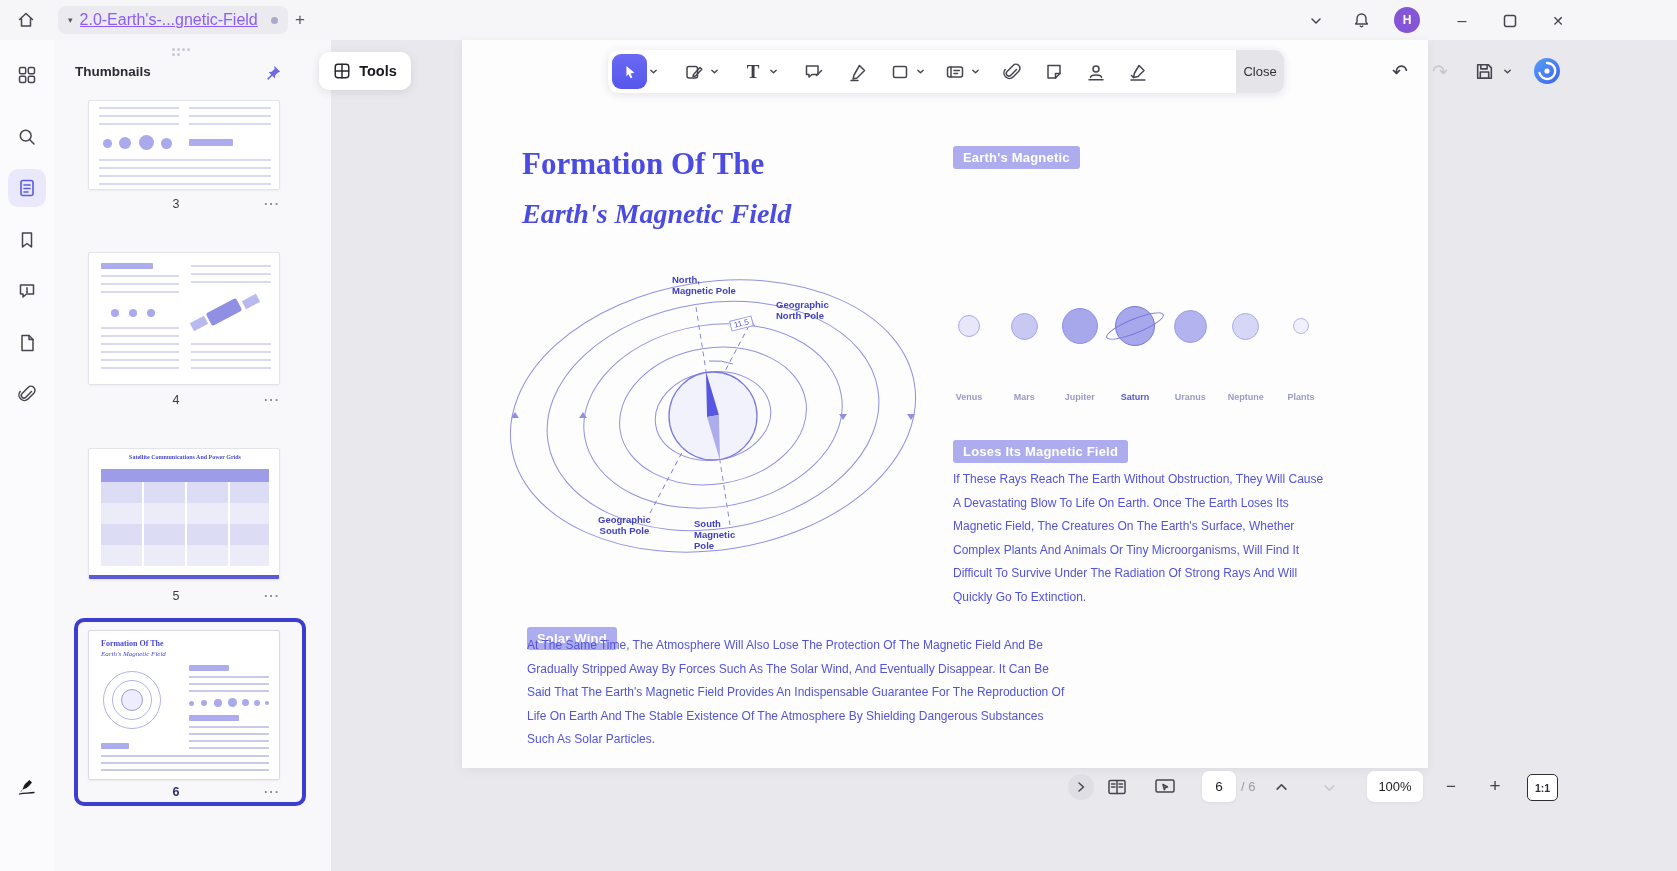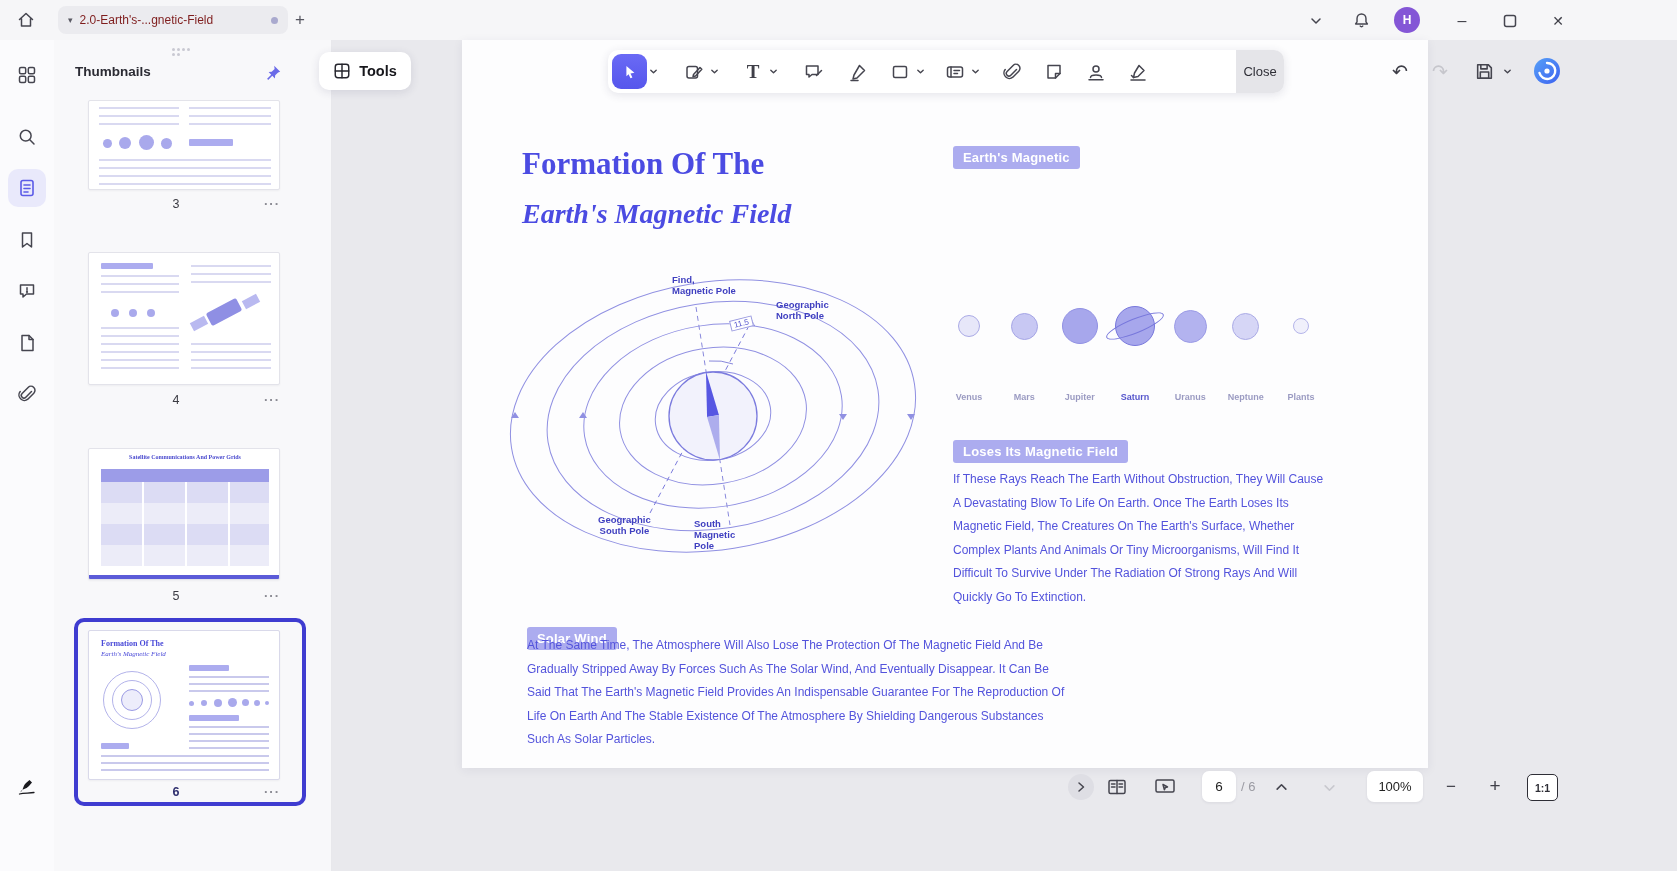--- a/index.html
+++ b/index.html
@@ -9,21 +9,21 @@
   .abs{position:absolute;}
   svg{display:block;}
   .ico{stroke:#45454F;stroke-width:1.5;fill:none;stroke-linecap:round;stroke-linejoin:round;}
   .flexc{display:flex;align-items:center;justify-content:center;}
 
   
   .topbar{left:0;top:0;width:1677px;height:40px;background:#F6F6F8;}
   .tab{left:58px;top:6px;width:230px;height:28px;background:#EBEBEF;border-radius:8px;
        display:flex;align-items:center;padding:0 10px;gap:7px;cursor:pointer;}
   .tab-caret{font-size:9px;color:#5A5A64;}
-  .tab-title{font-size:12px;color:#7f1d1d;white-space:nowrap;overflow:hidden;}
+  .tab-title{font-size:16px;color:#8b5cf6;white-space:nowrap;overflow:hidden;text-decoration:underline;}
   .tab-dot{width:7px;height:7px;border-radius:50%;background:#A9A9CE;margin-left:auto;}
   .newtab{left:288px;top:8px;width:24px;height:24px;font-size:17px;color:#55555F;cursor:pointer;}
   .glyphbtn{cursor:pointer;}
   .avatar{left:1394px;top:7px;width:26px;height:26px;border-radius:50%;background:#8456D6;
           color:#fff;font-size:12px;font-weight:bold;cursor:pointer;}
 
   
   .rail{left:0;top:40px;width:54px;height:831px;background:#FBFBFD;}
   .rail-btn{left:13px;width:28px;height:28px;cursor:pointer;}
   .rail-active{left:8px;width:38px;height:38px;border-radius:10px;background:#E9E9FB;cursor:pointer;}
@@ -297,21 +297,21 @@
       <polygon points="262,55 255,62 265,61" fill="#7A7ADC"></polygon>
       <line x1="206" y1="42" x2="240" y2="260" stroke="#8888DC" stroke-width="1" stroke-dasharray="5 4"></line>
       <circle cx="223" cy="151" r="44" fill="#F2F2FC" stroke="#7B7BDE" stroke-width="1.3"></circle>
       <g transform="rotate(-9 223 151)">
         <polygon points="223,106 229,151 217,151" fill="#5757E2"></polygon>
         <polygon points="223,196 229,151 217,151" fill="#ADADED"></polygon>
       </g>
       <path d="M219 96 A 56 56 0 0 1 243 99" stroke="#8888DC" stroke-width="1" fill="none"></path>
     </svg>
 
-    <div class="abs diag-label" style="left:210px;top:234px;">Find,
+    <div class="abs diag-label" style="left:210px;top:234px;">North,
 Magnetic Pole</div>
     <div class="abs diag-label" style="left:314px;top:259px;">Geographic
 North Pole</div>
     <div class="abs diag-label" style="left:136px;top:474px;text-align:center;">Geographic
 South Pole</div>
     <div class="abs diag-label" style="left:232px;top:478px;">South
 Magnetic
 Pole</div>
     <div class="abs angle-chip" style="left:268px;top:278px;">11.5</div>
 

